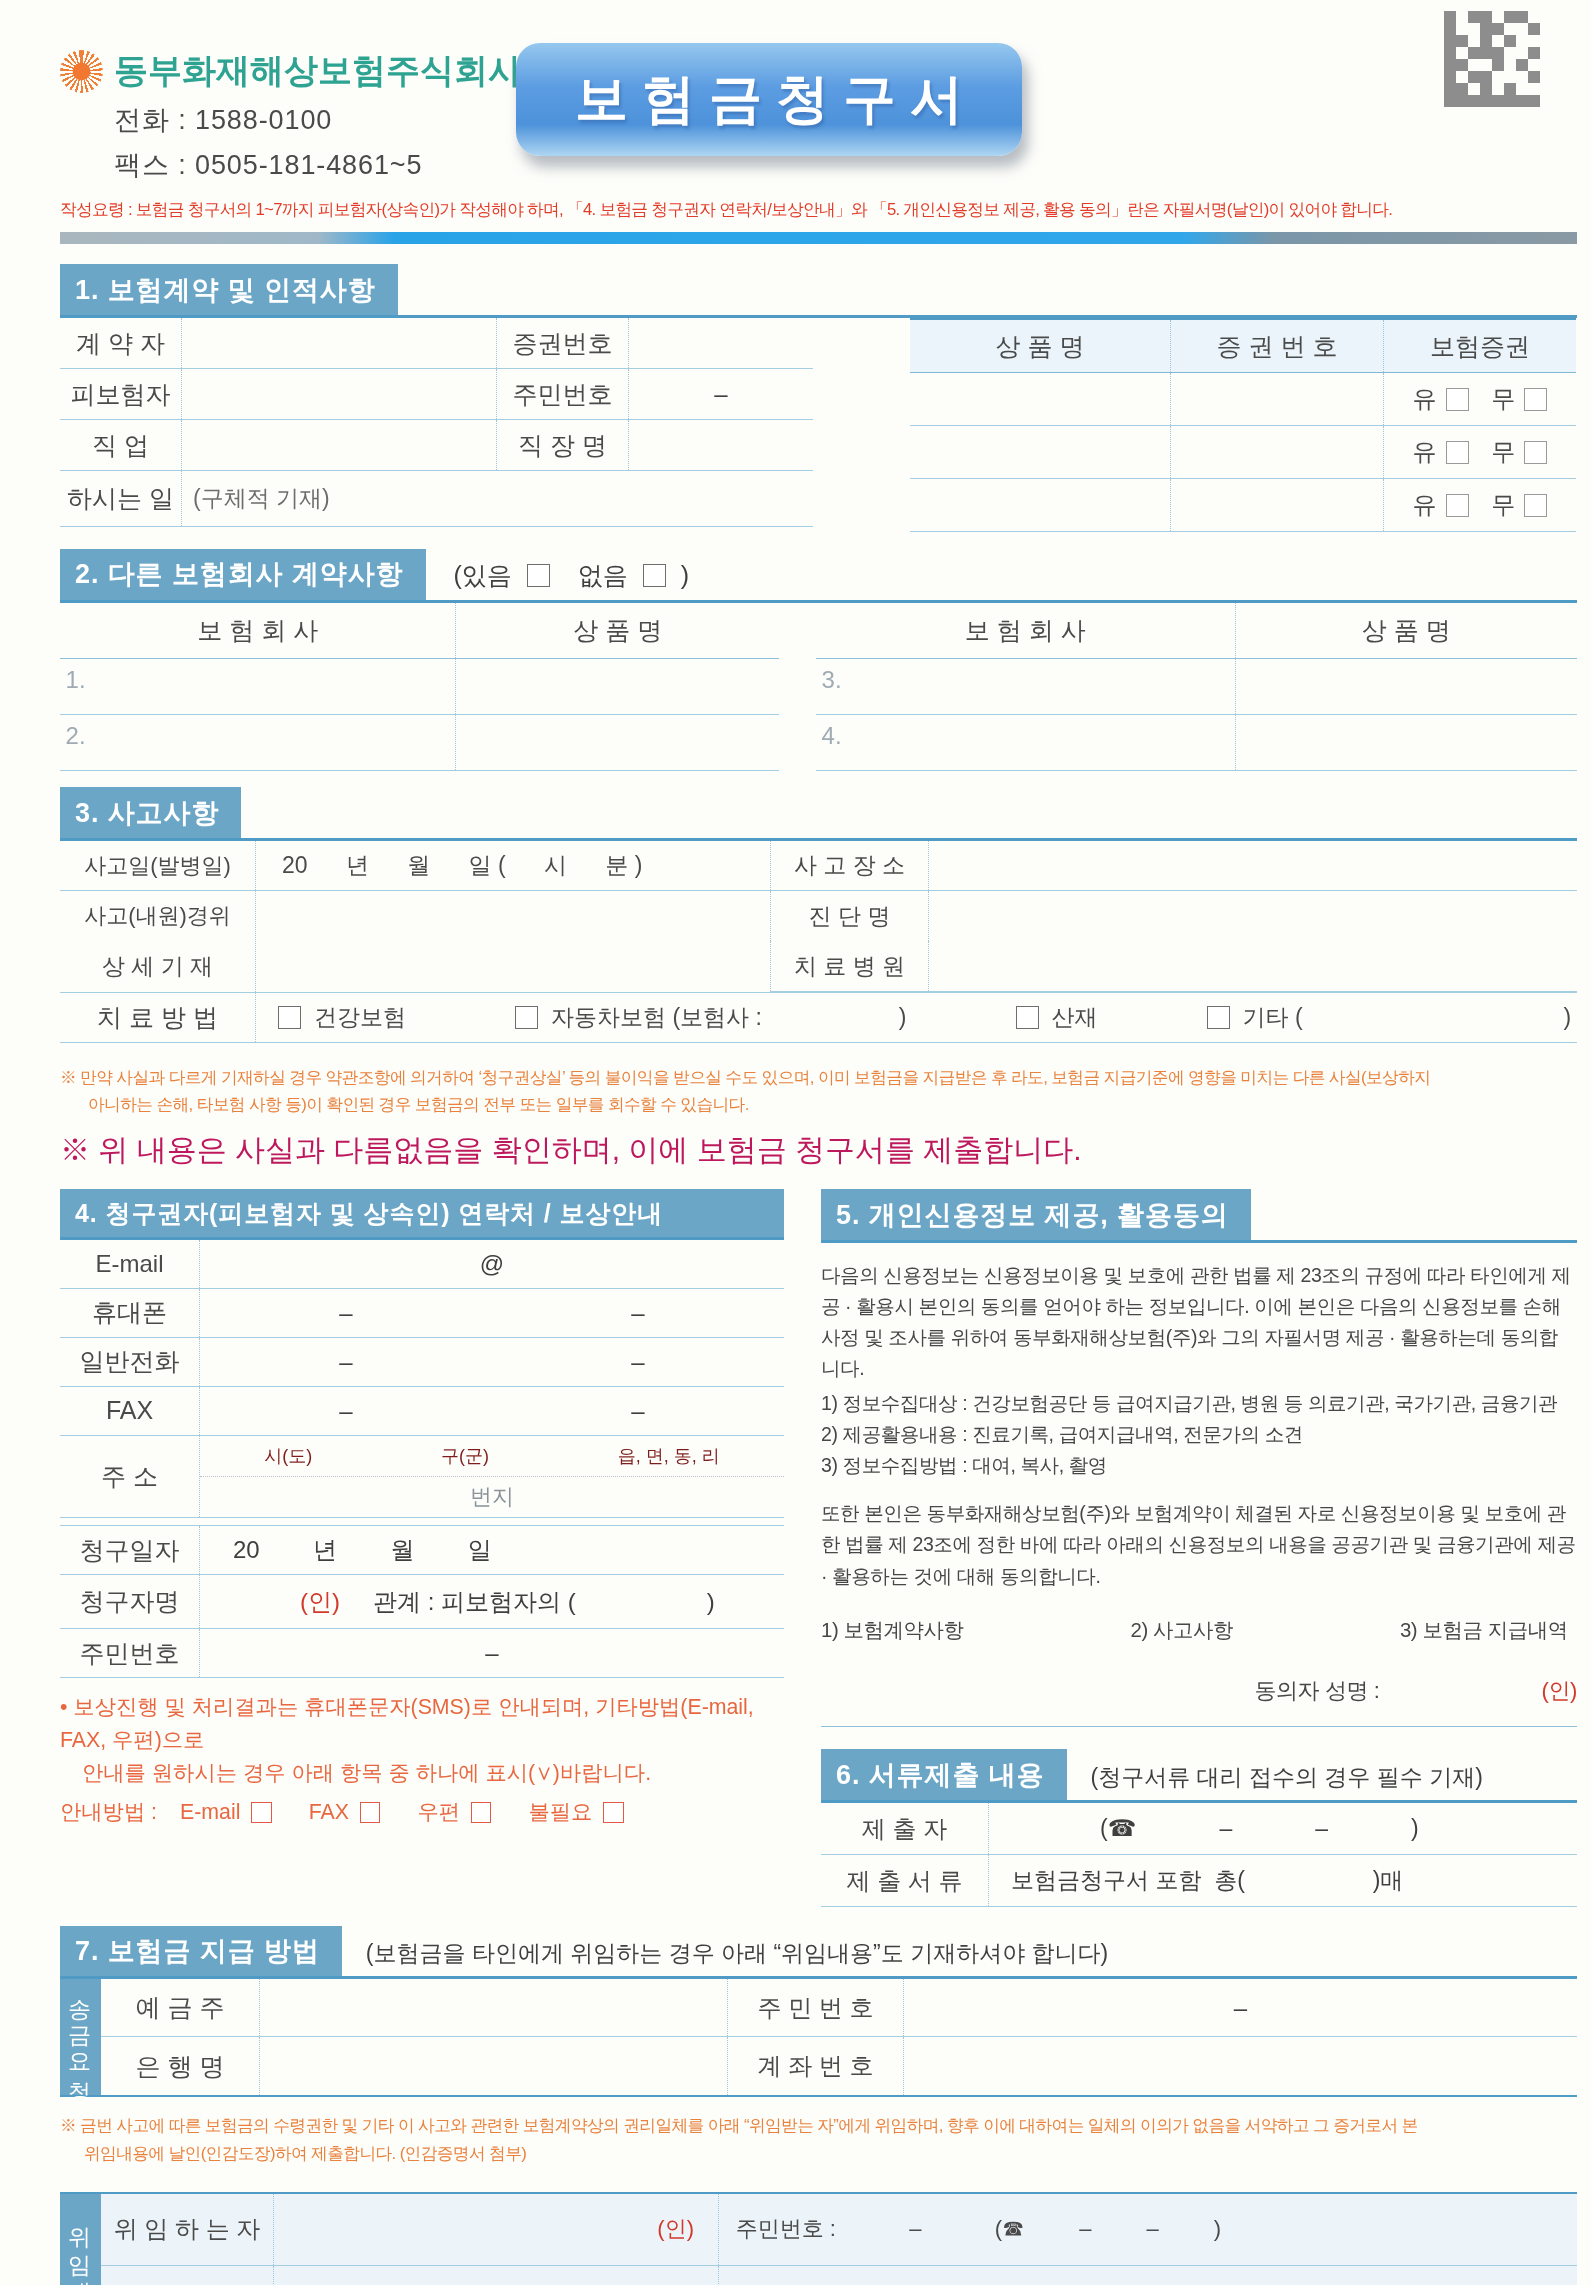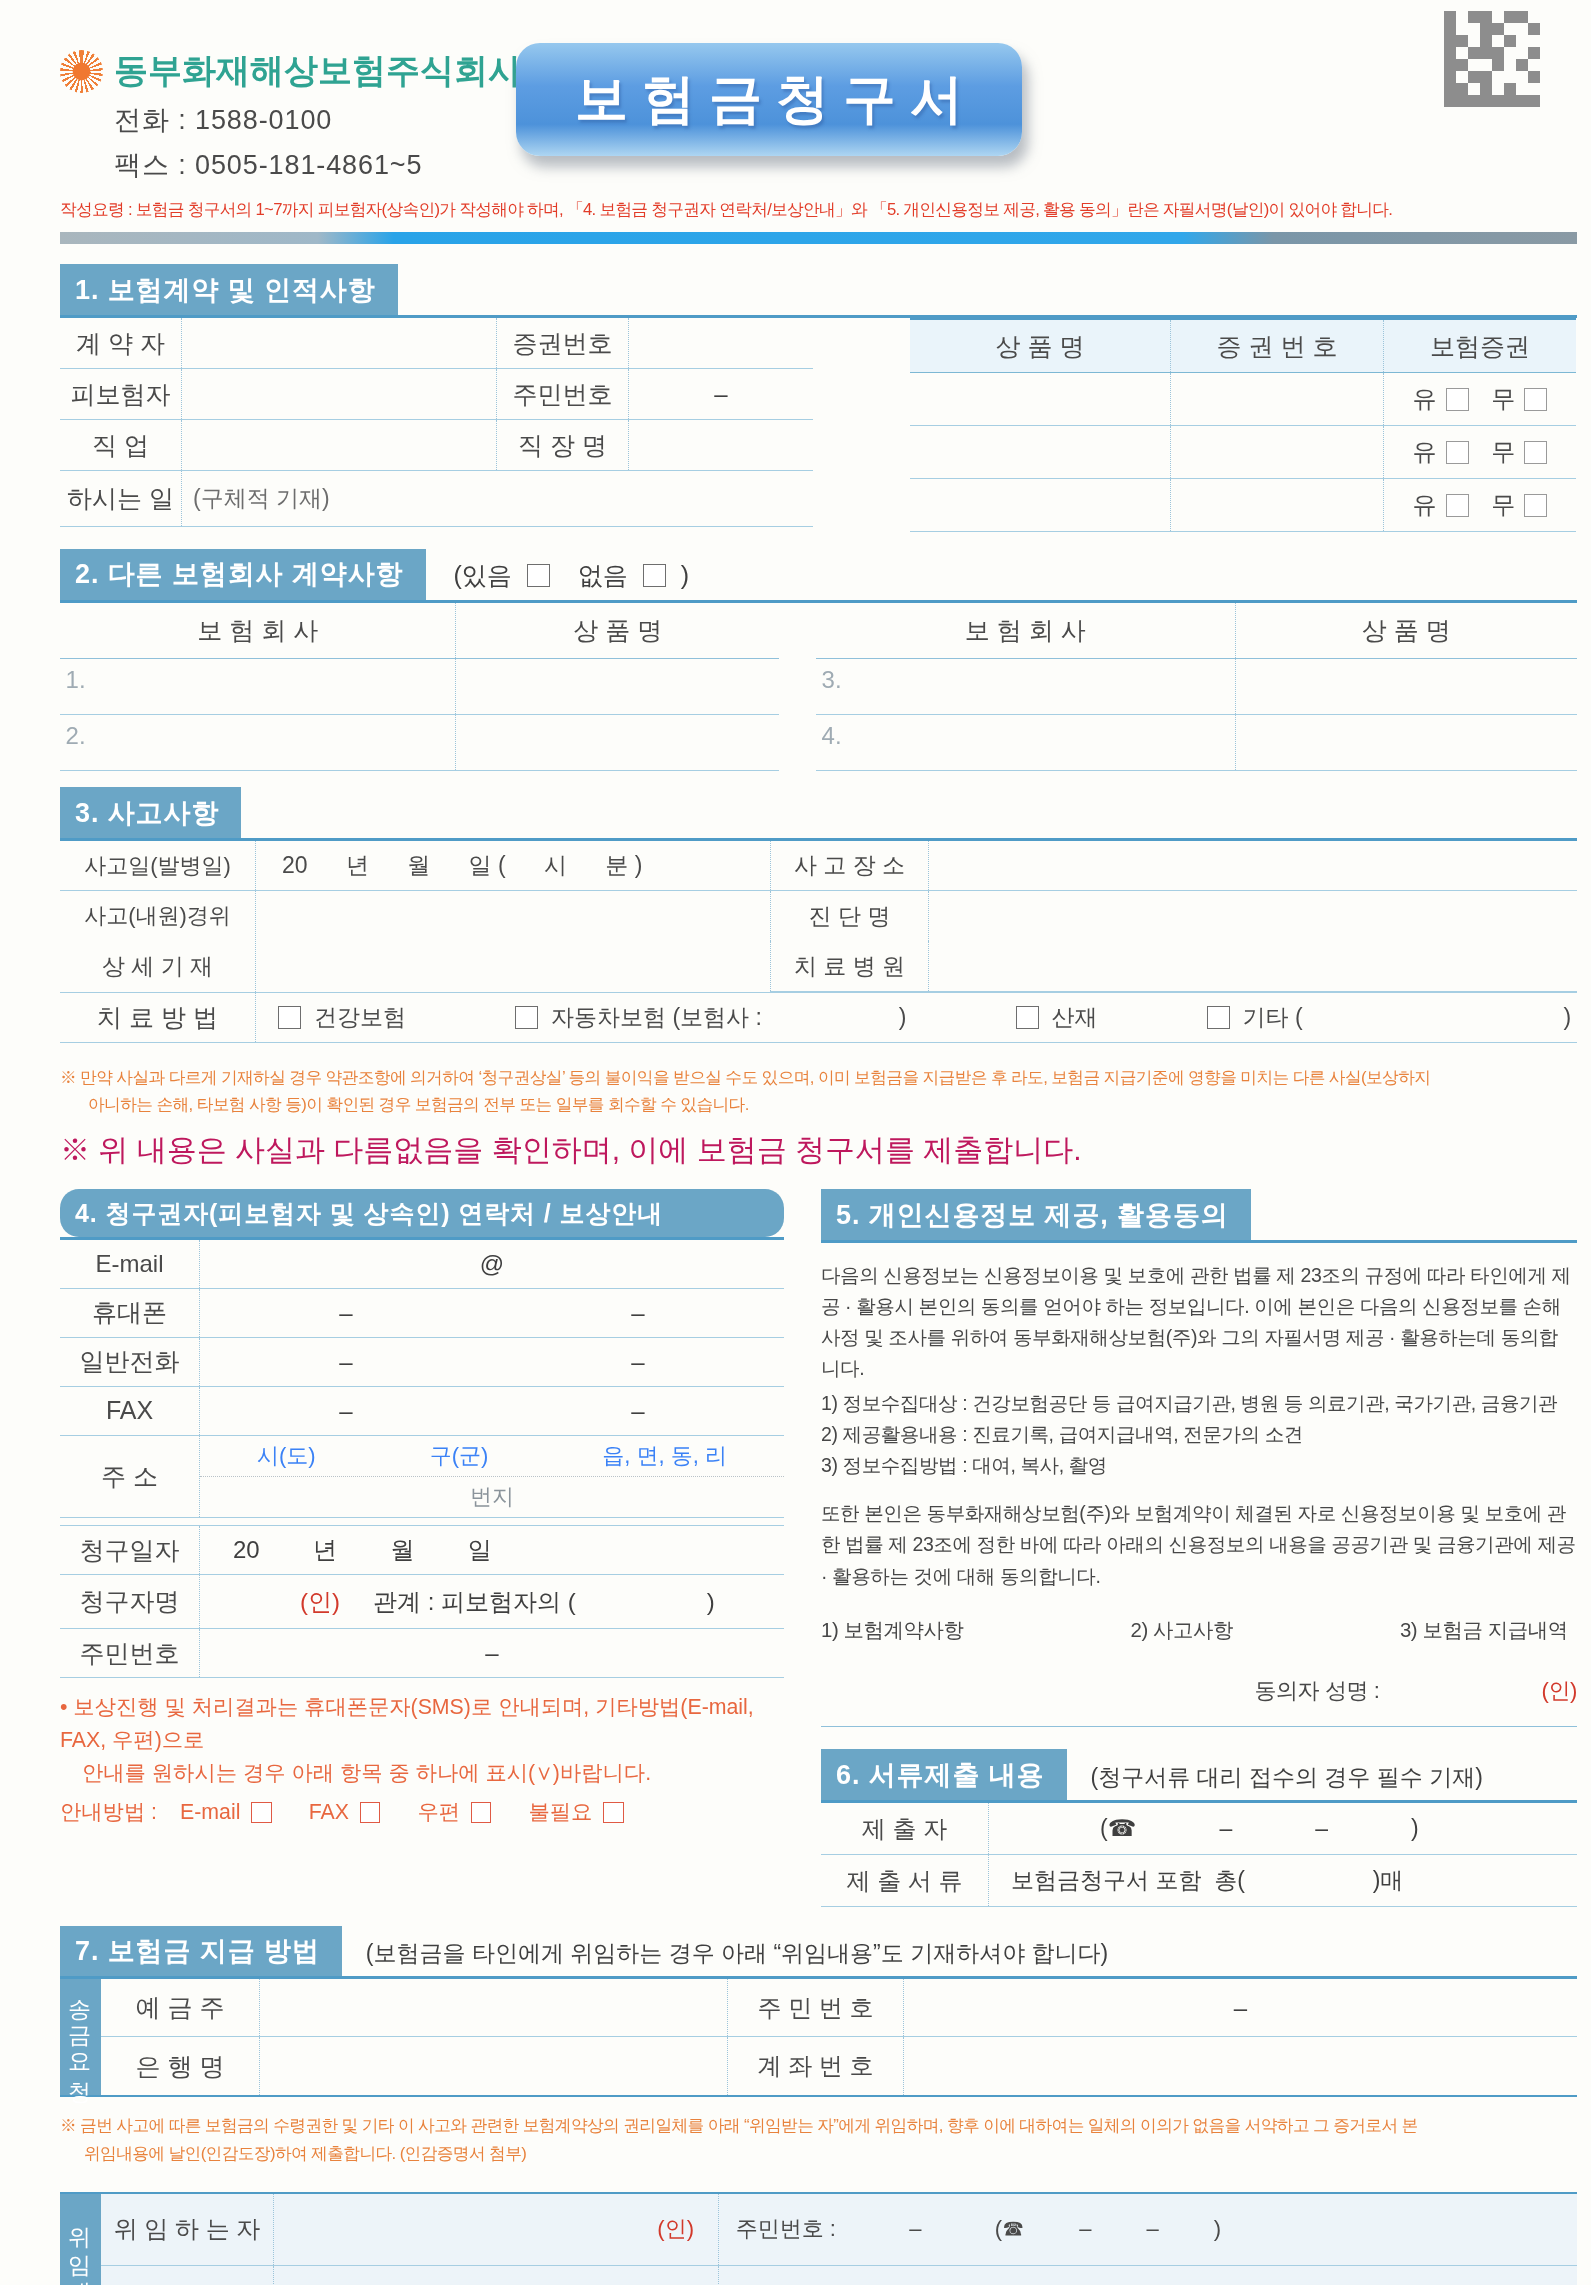--- a/index.html
+++ b/index.html
@@ -32,21 +32,21 @@
   
   .notice { margin-top: 26px; font-size: 16.7px; letter-spacing: -0.7px; white-space: nowrap;
     color: #e23c28; overflow: hidden; }
   .bluebar { margin-top: 11px; height: 12px;
     background: linear-gradient(90deg, #a9b6bd 0%, #9fb8c8 17%, #29a3e8 22%, #31a7ea 74%, #7a96a8 80%, #8a9aa4 100%); }
 
   
   .hline { display: flex; align-items: flex-end; border-bottom: 3.7px solid #4f9bc6; }
   .shead { background: #6ba6c6; color: #fff; font-weight: bold; font-size: 27px;
     padding: 7.4px 22px 7.4px 15px; letter-spacing: 0.9px; white-space: nowrap; }
-  .shead.wide { flex: 1; border-radius: 19px; }
+  .shead.wide { flex: 1; }
   .hnote { font-size: 23px; color: #3f3f3f; margin-left: 24px; padding-bottom: 7.4px; white-space: nowrap; }
 
   
   .trow { display: flex; align-items: stretch; border-bottom: 1.9px solid #a6cee2; }
   .cell { display: flex; align-items: center; overflow: hidden; }
   .dl { border-left: 1.9px dotted #9cc4da; }
   .lblc { justify-content: center; color: #4a4a4a; font-size: 25px; white-space: nowrap; }
   .ctr { justify-content: center; }
   .pre { white-space: pre; }
   .cb { width: 23px; height: 23px; border: 1.9px solid #6e6e6e; display: inline-block;
@@ -103,21 +103,21 @@
   .rcol5 { width: 756px; margin-left: 37px; }
 
   
   .s4 .trow { min-height: 49px; }
   .s4 .lbl { width: 139px; }
   .s4 .val { flex: 1; }
   .dashpair { flex: 1; display: flex; justify-content: space-around; font-size: 24px; }
   .addr { height: 82px; }
   .addrv { flex: 1; display: flex; flex-direction: column; align-self: stretch; }
   .addrtop { flex: 1; display: flex; justify-content: space-around; align-items: center;
-    border-bottom: 1.9px dotted #b9c2c8; color: #3b82f6; font-size: 22px; }
+    border-bottom: 1.9px dotted #b9c2c8; color: #7f1d1d; font-size: 18px; }
   .addrbot { flex: 1; display: flex; justify-content: center; align-items: center;
     color: #8b949b; font-size: 22px; }
   .gaprow { height: 8.3px; border-bottom: 1.9px solid #a6cee2; }
   .namerow { padding-left: 100px; gap: 33px; font-size: 24px; }
   .sms { margin-top: 13px; color: #e8673f; font-size: 21.3px; line-height: 1.55; }
   .sms .ind { padding-left: 22px; }
   .guide { display: flex; align-items: center; gap: 11px; margin-top: 5.6px; }
   .guide .gl { margin-right: 12px; }
   .guide .sp { width: 15px; }
 

